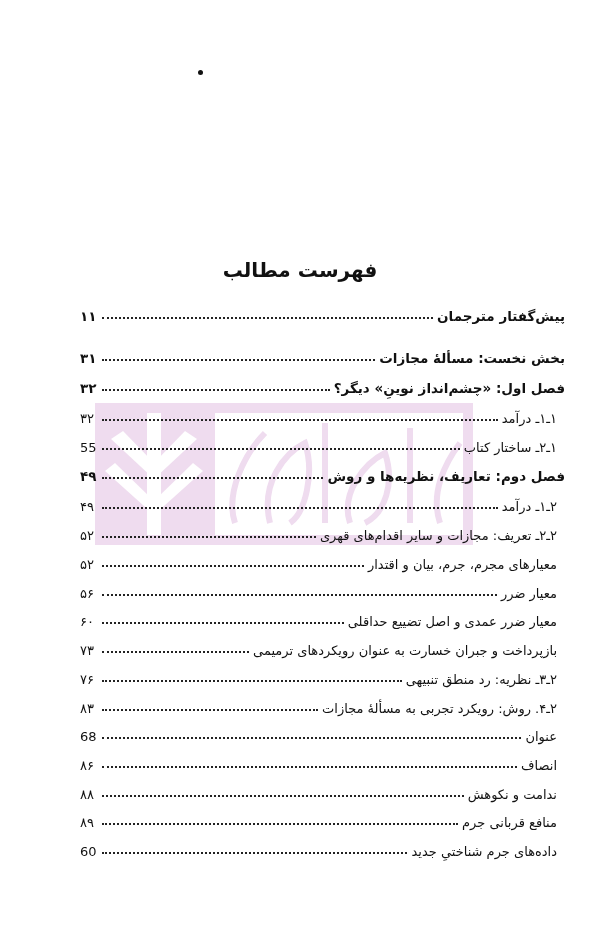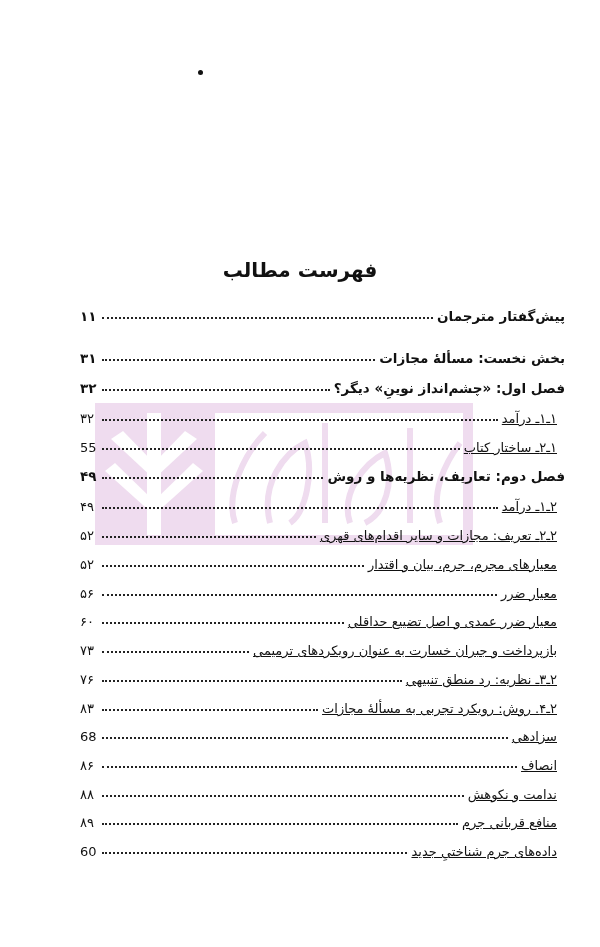--- a/index.html
+++ b/index.html
@@ -27,21 +27,21 @@
   .row {
     position: absolute; right: 0; left: 0; height: 24px; display: flex; align-items: flex-end;
     direction: rtl; font-size: 13px;
   }
   .row .label { white-space: nowrap; padding-left: 4px; margin-top: 28px; }
   .row .leader {
     flex: 1; border-bottom: 2px dotted #222; margin-bottom: 5px; min-width: 10px;
   }
   .row .page { white-space: nowrap; padding-right: 4px; min-width: 18px; text-align: left; }
   .row.bold { font-weight: bold; font-size: 13.5px; }
-  .row.sub .label { padding-right: 8px; text-decoration: underline; }
+  .row.sub .label { padding-right: 8px; }
 </style>
 </head>
 <body>
 
 <div class="dot-mark"></div>
 
 <div class="watermark">
   <div class="wm-left">
     <svg width="100" height="122" viewBox="0 0 100 122">
       <rect x="42" y="0" width="14" height="122" fill="#ffffff"></rect>
@@ -132,21 +132,21 @@
       <span class="label">۲ـ۳ـ نظریه: رد منطق تنبیهی</span>
       <span class="leader"></span>
       <span class="page">۷۶</span>
     </div>
     <div class="row sub" style="top: 392px;">
       <span class="label">۲ـ۴. روش: رویکرد تجربی به مسألهٔ مجازات</span>
       <span class="leader"></span>
       <span class="page">۸۳</span>
     </div>
     <div class="row sub" style="top: 420px;">
-      <span class="label">سزادهی</span>
+      <span class="label">عنوان</span>
       <span class="leader"></span>
       <span class="page">68</span>
     </div>
     <div class="row sub" style="top: 449px;">
       <span class="label">انصاف</span>
       <span class="leader"></span>
       <span class="page">۸۶</span>
     </div>
     <div class="row sub" style="top: 478px;">
       <span class="label">ندامت و نکوهش</span>

